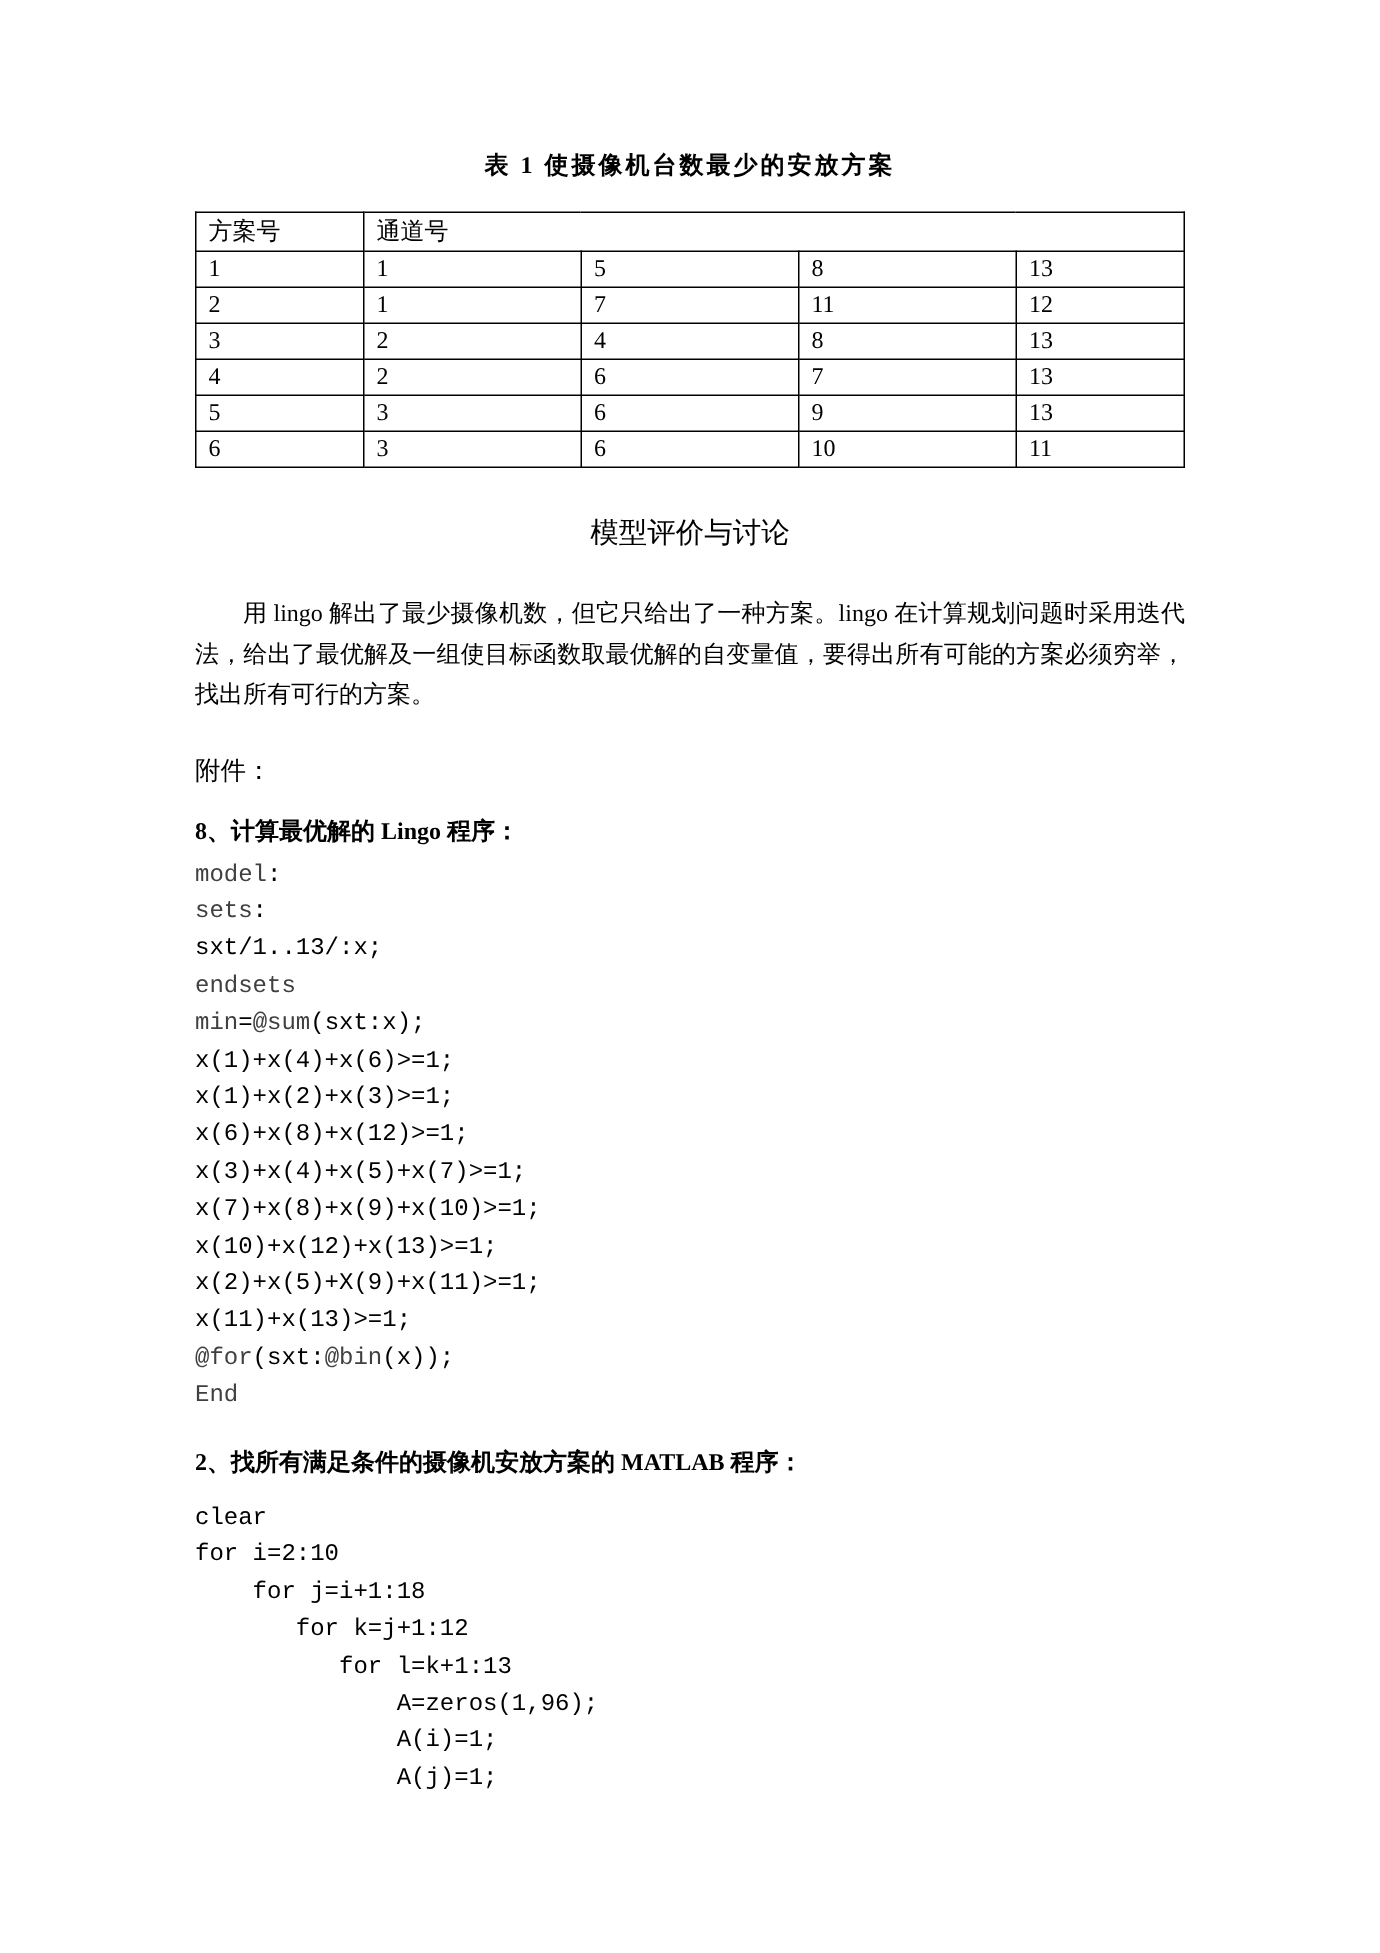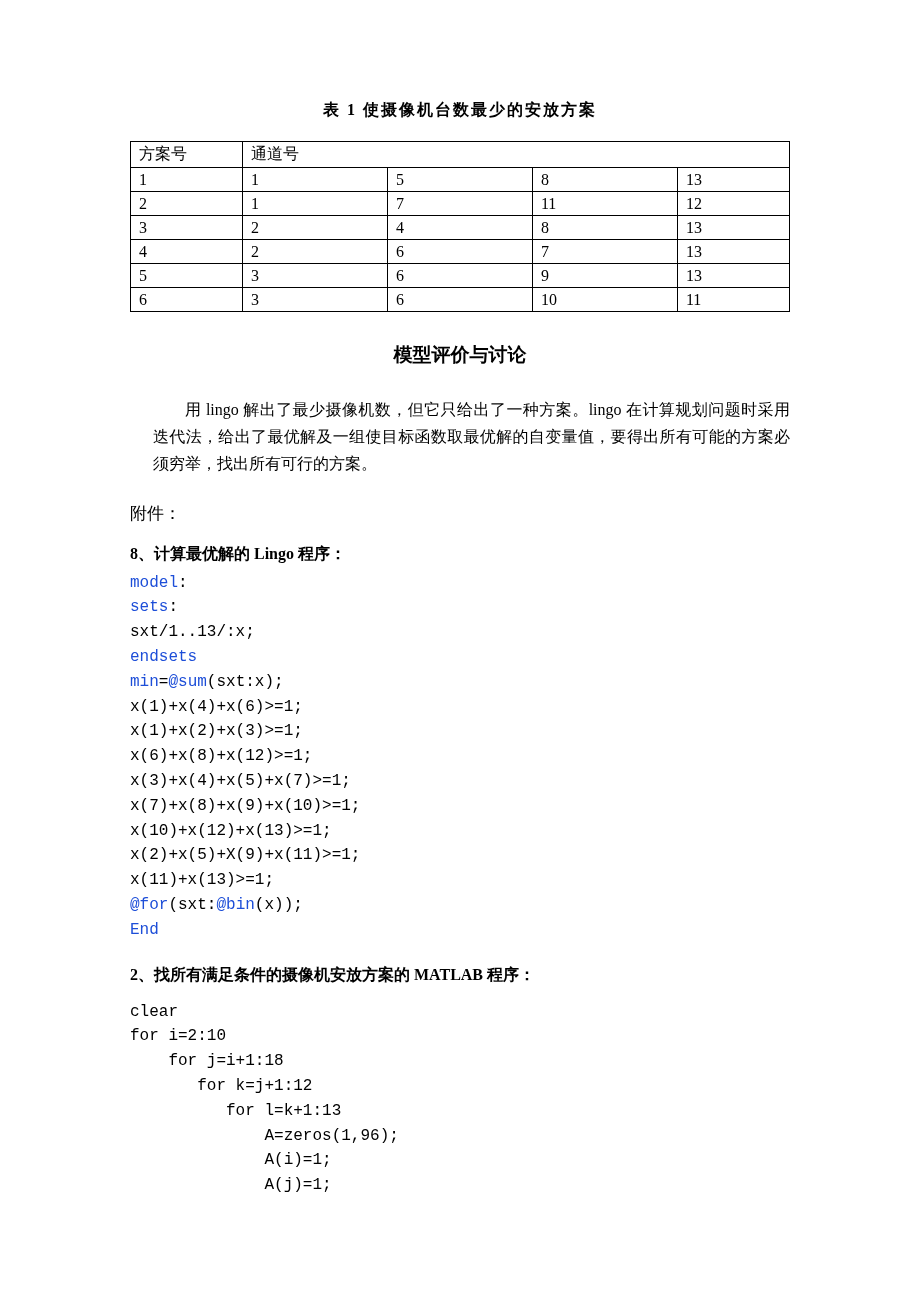--- a/index.html
+++ b/index.html
@@ -27,41 +27,40 @@
   table td {
     border: 1px solid #000;
     padding: 2px 8px;
     font-family: "Times New Roman", serif;
     font-size: 16px;
     height: 24px;
   }
   table td.cn { font-family: "SimSun", "宋体", serif; }
   .section-head {
     text-align: center;
-    font-weight: bold;
+    font-weight: normal;
     font-size: 19px;
     margin: 22px 0 28px 0;
   }
   .paragraph {
     line-height: 1.7;
     text-indent: 2em;
     margin-bottom: 24px;
     text-align: justify;
-    margin-left: 23px;
   }
   .attach-label { font-size: 17px; margin-bottom: 19px; }
   .subhead { font-weight: bold; margin-bottom: 6px; }
   .subhead2 { font-weight: bold; margin-top: 22px; margin-bottom: 14px; }
   .code {
     font-family: "Courier New", monospace;
     font-size: 16px;
     line-height: 1.55;
     white-space: pre;
   }
-  .kw { color: #1d4ed8; }
+  .kw { color: #404040; }
 </style>
 </head>
 <body>
 
 <div class="table-title">表 1   使摄像机台数最少的安放方案</div>
 
 <table>
   <tbody>
       <tr>
     <td class="cn" style="width:17%;">方案号</td>

